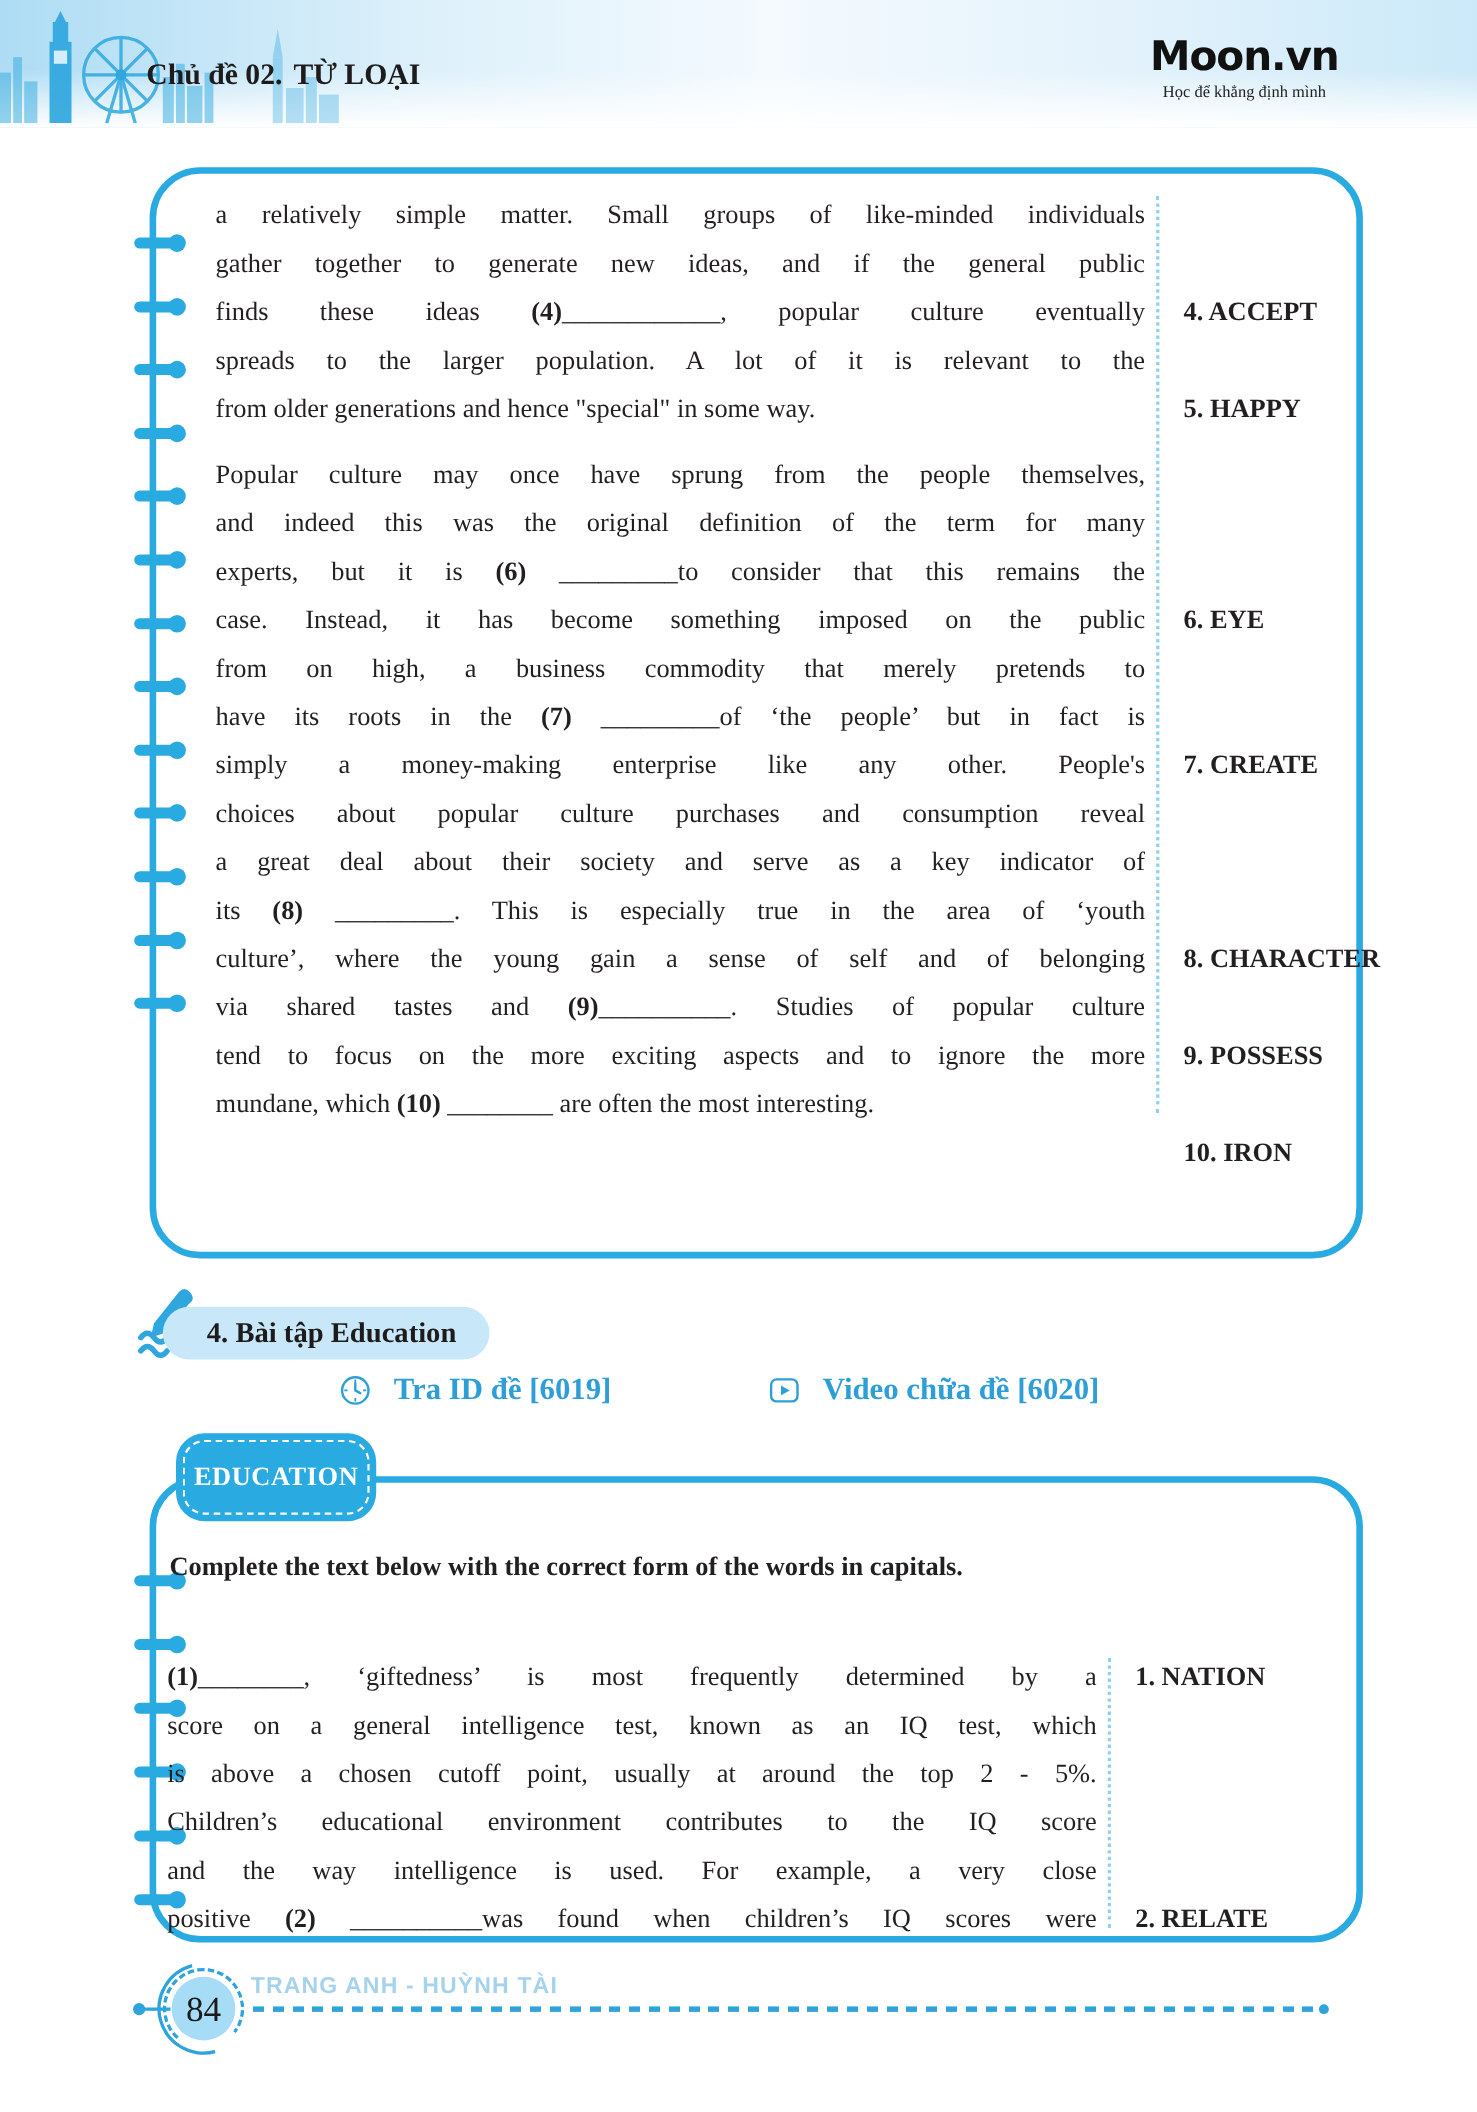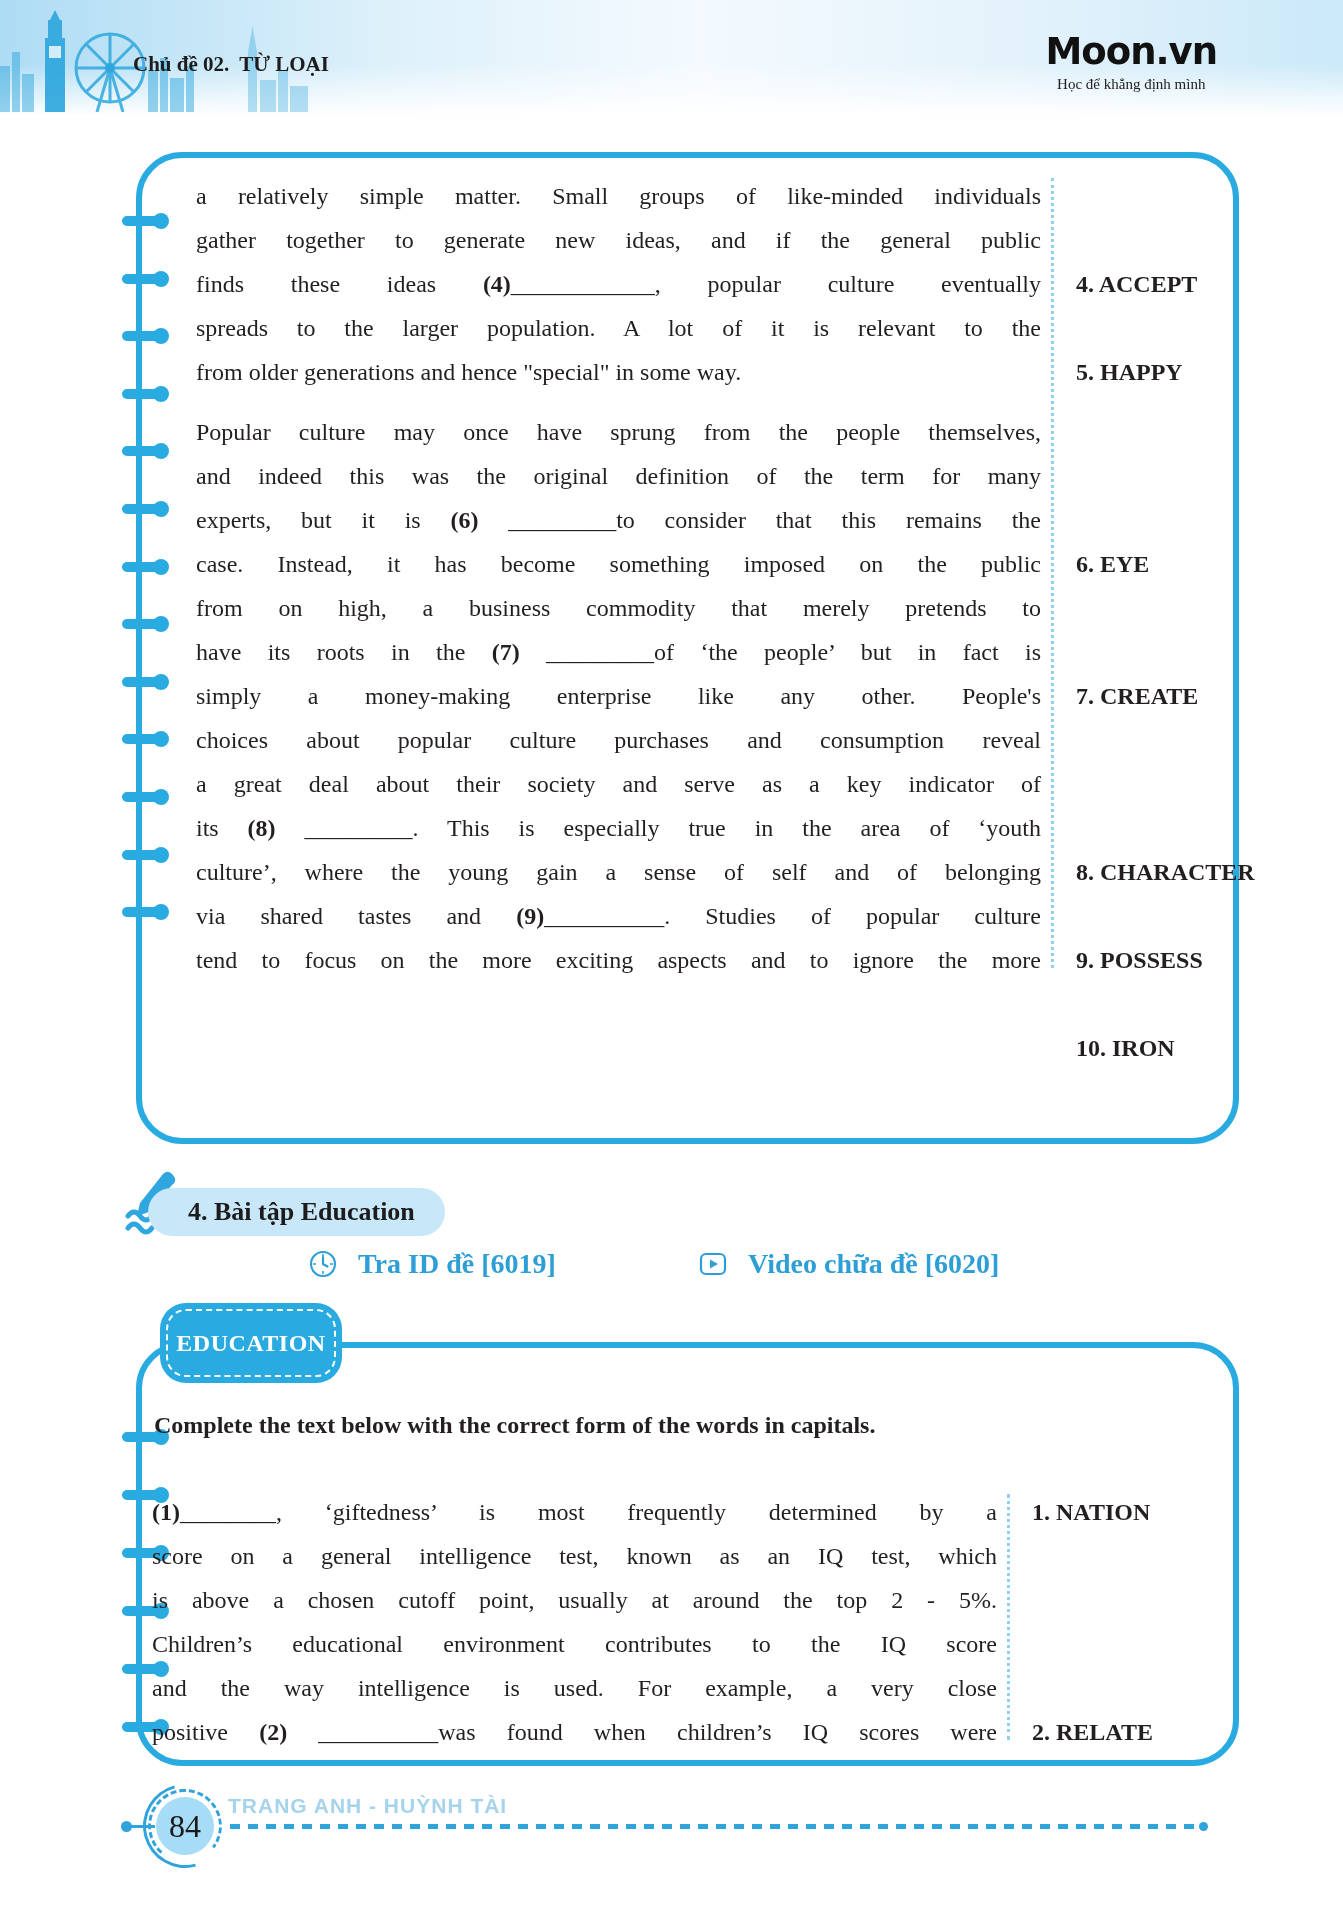--- a/index.html
+++ b/index.html
@@ -10,21 +10,21 @@
   .page{
     position:relative;width:1343px;height:1920px;background:#fff;overflow:hidden;
     font-family:"Liberation Serif", serif;color:var(--ink);
   }
   
   .header{position:absolute;left:0;top:0;width:1343px;height:116px;
     background:linear-gradient(90deg,#AEDCF4 0%,#DCF0FA 28%,#F4FAFE 52%,#E3F2FB 76%,#CBE9F8 100%);}
   .header::after{content:'';position:absolute;inset:0;
     background:linear-gradient(180deg,rgba(255,255,255,0) 55%,#ffffff 100%);}
   .skyline{position:absolute;left:0;bottom:4px;z-index:2;}
-  .chapter{position:absolute;left:133px;top:52px;z-index:3;font-size:21px;font-weight:bold;color:#1d1b1c;}
+  .chapter{position:absolute;left:133px;top:52px;z-index:3;font-size:27px;font-weight:bold;color:#1d1b1c;}
   .chapter .sp{margin-left:10px;}
   .brand{position:absolute;right:126px;top:30px;z-index:3;text-align:center;}
   .logo{font-family:"DejaVu Sans", sans-serif;font-weight:bold;font-size:37px;letter-spacing:-1px;color:#111;}
   .tagline{font-size:15px;margin-top:3px;color:#222;}
   
   .box{position:absolute;left:136px;width:1103px;border:6px solid var(--blue);border-radius:46px;background:#fff;box-sizing:border-box;}
   .box1{top:152px;height:992px;padding-left:44px;}
   .box2{top:1342px;height:424px;}
   .staples{position:absolute;left:0;top:0;}
   .staple{position:absolute;left:-20px;width:40px;height:10px;border-radius:5px;background:var(--blue);}
@@ -37,21 +37,21 @@
   .credit{margin-top:12px;height:44px;line-height:44px;text-align:right;padding-right:185px;font-style:italic;font-size:24px;}
   .vdivider{border-left:3px dotted #8ED2F0;margin-left:10px;margin-right:22px;margin-top:4px;margin-bottom:14px;}
   .words{position:relative;flex:1;font-size:24px;}
   .word-entry{position:absolute;left:0;height:44px;line-height:44px;font-weight:bold;white-space:nowrap;}
   
   .tab{position:absolute;left:18px;top:-45px;width:182px;height:80px;background:var(--blue);
        border-radius:26px;display:flex;align-items:center;justify-content:center;z-index:4;}
   .tab::after{content:'';position:absolute;inset:6px;border:2px dashed #fff;border-radius:20px;}
   .tab span{color:#fff;font-weight:bold;font-size:24px;letter-spacing:.5px;}
   .instruction{position:absolute;left:12px;top:64px;font-size:24px;font-weight:bold;}
-  .p2wrap{position:absolute;left:10px;top:142px;right:14px;display:flex;align-items:stretch;}
+  .p2wrap{position:absolute;left:10px;top:155px;right:14px;display:flex;align-items:stretch;}
   
   .section-label{position:absolute;left:122px;top:1168px;height:80px;z-index:2;}
   .pencil{position:absolute;left:0;top:2px;}
   .pill{position:absolute;left:26px;top:20px;height:48px;line-height:48px;background:#C8E7F9;border-radius:24px;
         padding:0 30px 0 40px;font-size:26px;font-weight:bold;color:#1d1b1c;white-space:nowrap;}
   .links-row a{position:absolute;display:flex;align-items:center;gap:20px;text-decoration:none;
         color:#2E9FD6;font-weight:bold;font-size:28px;white-space:nowrap;}
   .link1{left:308px;top:1248px;}
   .link2{left:698px;top:1248px;}
   
@@ -148,20 +148,21 @@
             <div class="pline just">case. Instead, it has become something imposed on the public</div>
             <div class="pline just">from on high, a business commodity that merely pretends to</div>
             <div class="pline just">have its roots in the <b>(7)</b> _________of ‘the people’ but in fact is</div>
             <div class="pline just">simply a money-making enterprise like any other. People's</div>
             <div class="pline just">choices about popular culture purchases and consumption reveal</div>
             <div class="pline just">a great deal about their society and serve as a key indicator of</div>
             <div class="pline just">its <b>(8)</b> _________. This is especially true in the area of ‘youth</div>
             <div class="pline just">culture’, where the young gain a sense of self and of belonging</div>
             <div class="pline just">via shared tastes and <b>(9)</b>__________. Studies of popular culture</div>
             <div class="pline just">tend to focus on the more exciting aspects and to ignore the more</div>
+            <div class="pline">mundane, which <b>(10)</b> ________ are often the most interesting.</div>
           </div>
         </div>
       <div class="vdivider"></div>
       <div class="words">
           <div class="word-entry" style="top: 88px;">4. ACCEPT</div>
           <div class="word-entry" style="top: 176px;">5. HAPPY</div>
           <div class="word-entry" style="top: 368px;">6. EYE</div>
           <div class="word-entry" style="top: 500px;">7. CREATE</div>
           <div class="word-entry" style="top: 676px;">8. CHARACTER</div>
           <div class="word-entry" style="top: 764px;">9. POSSESS</div>

